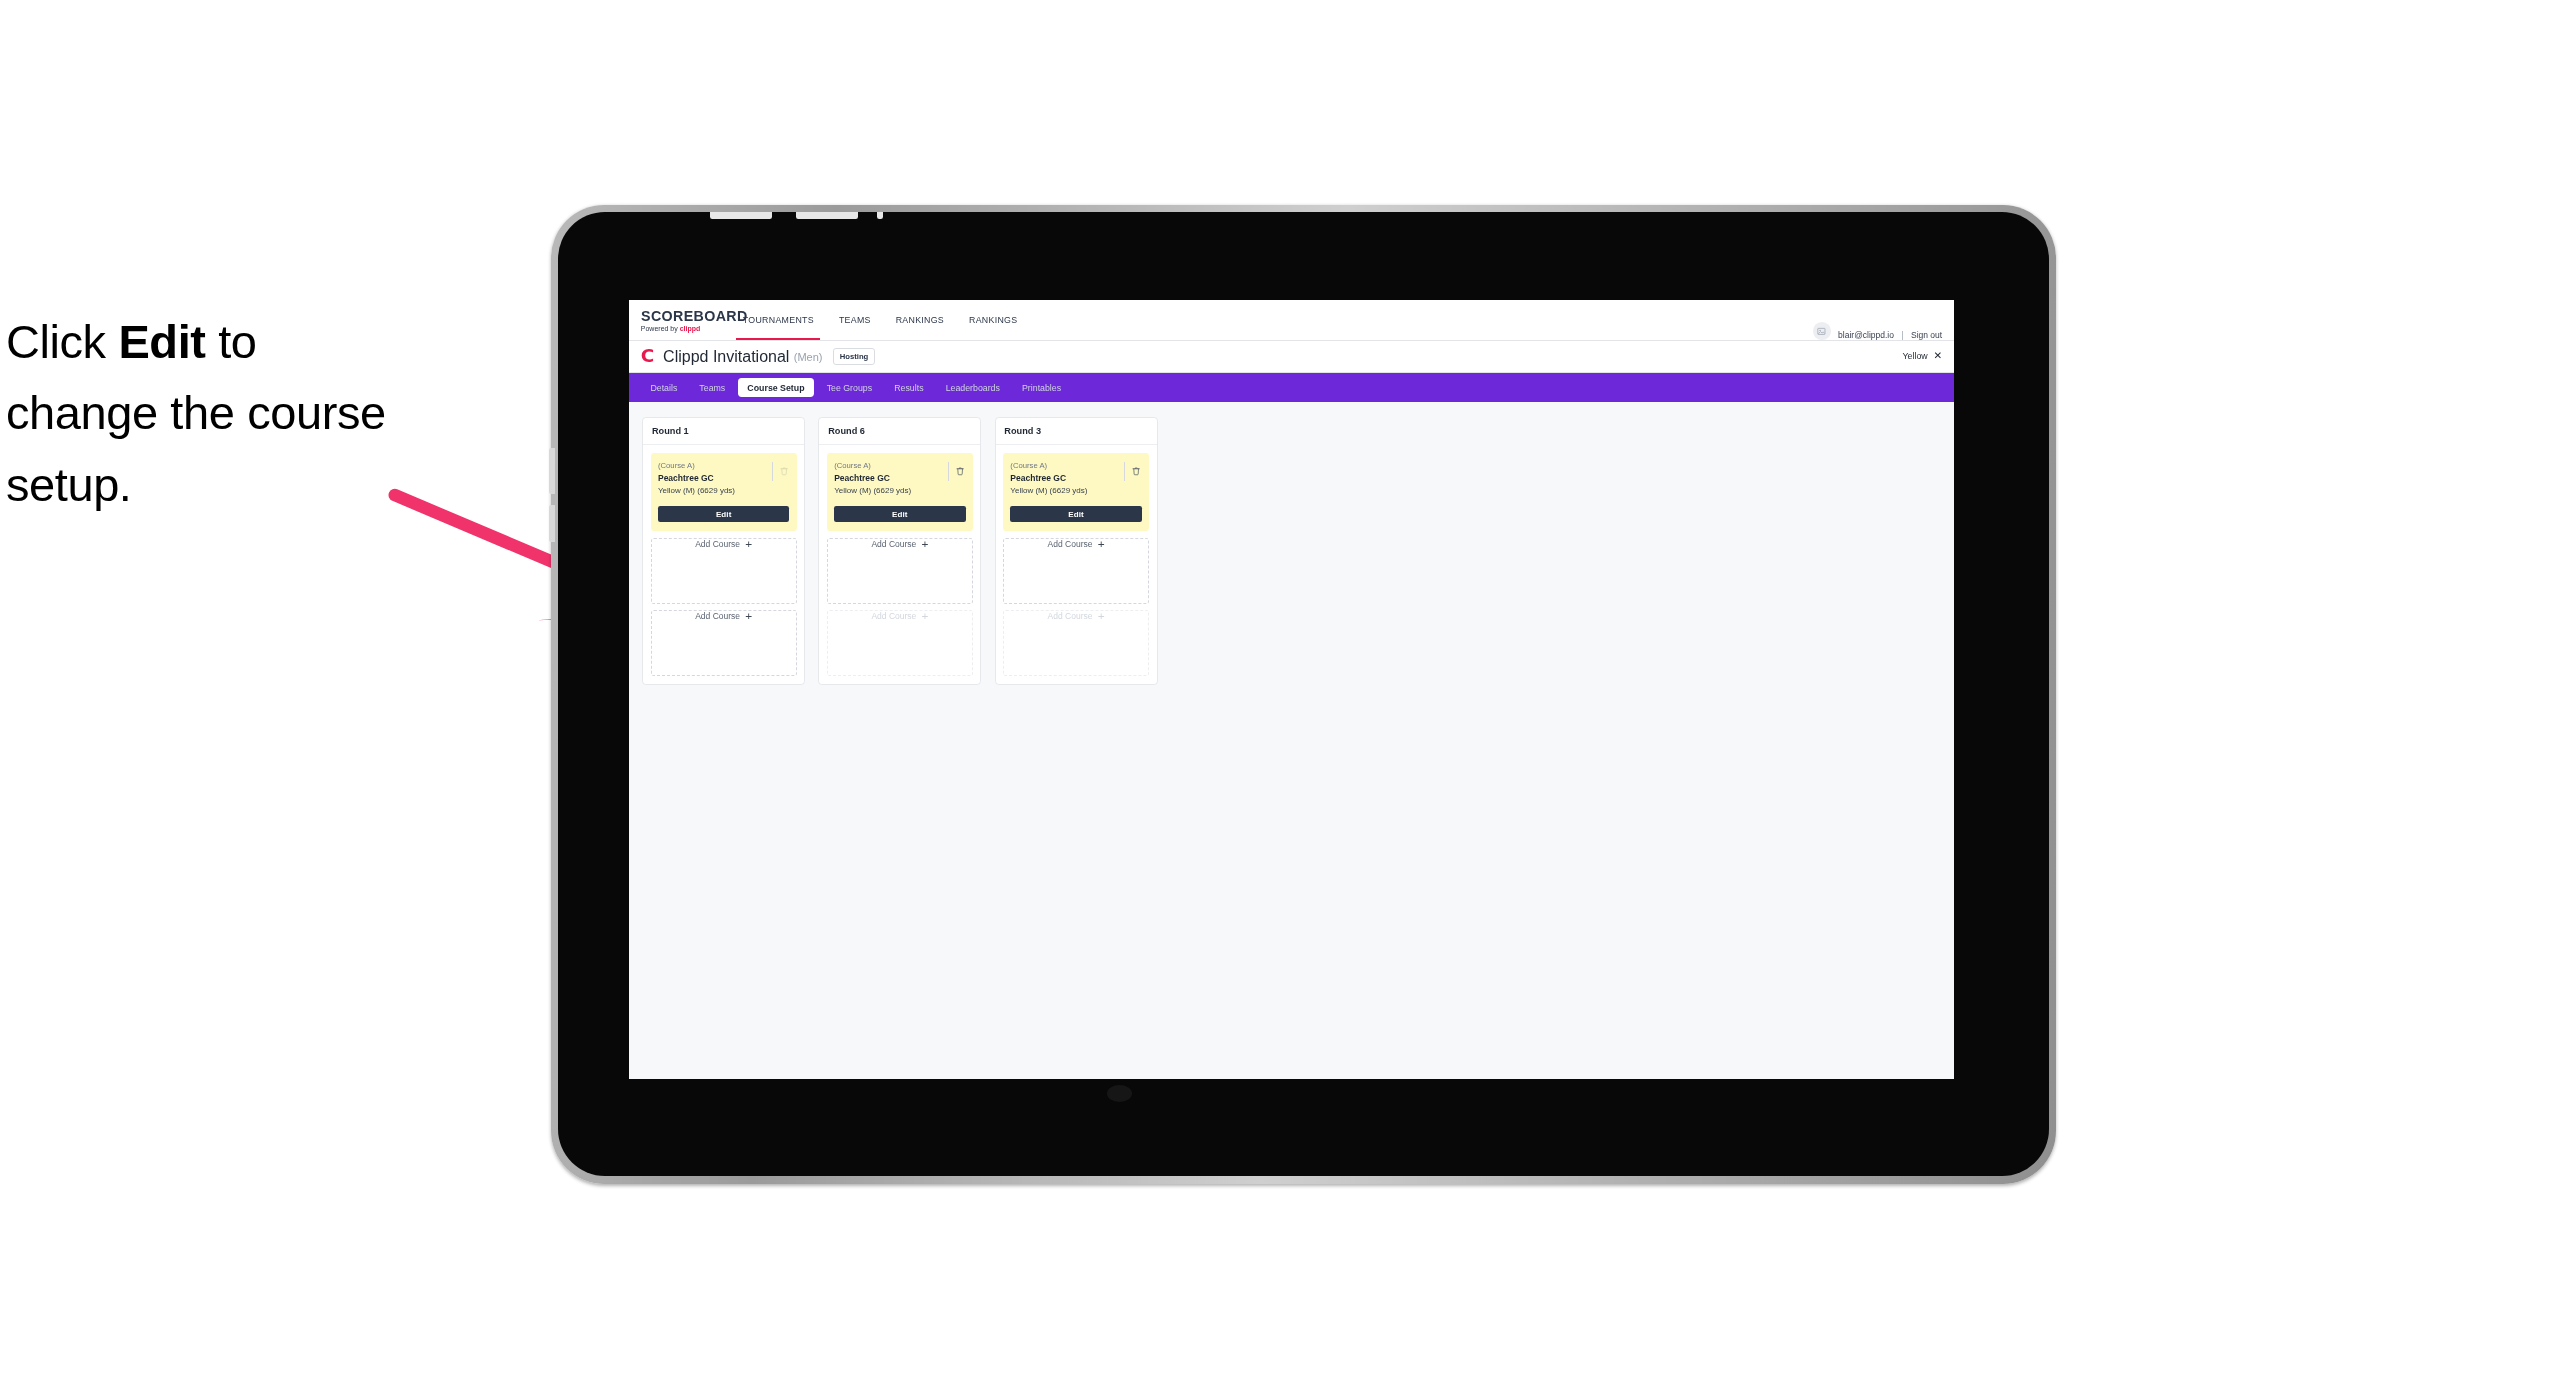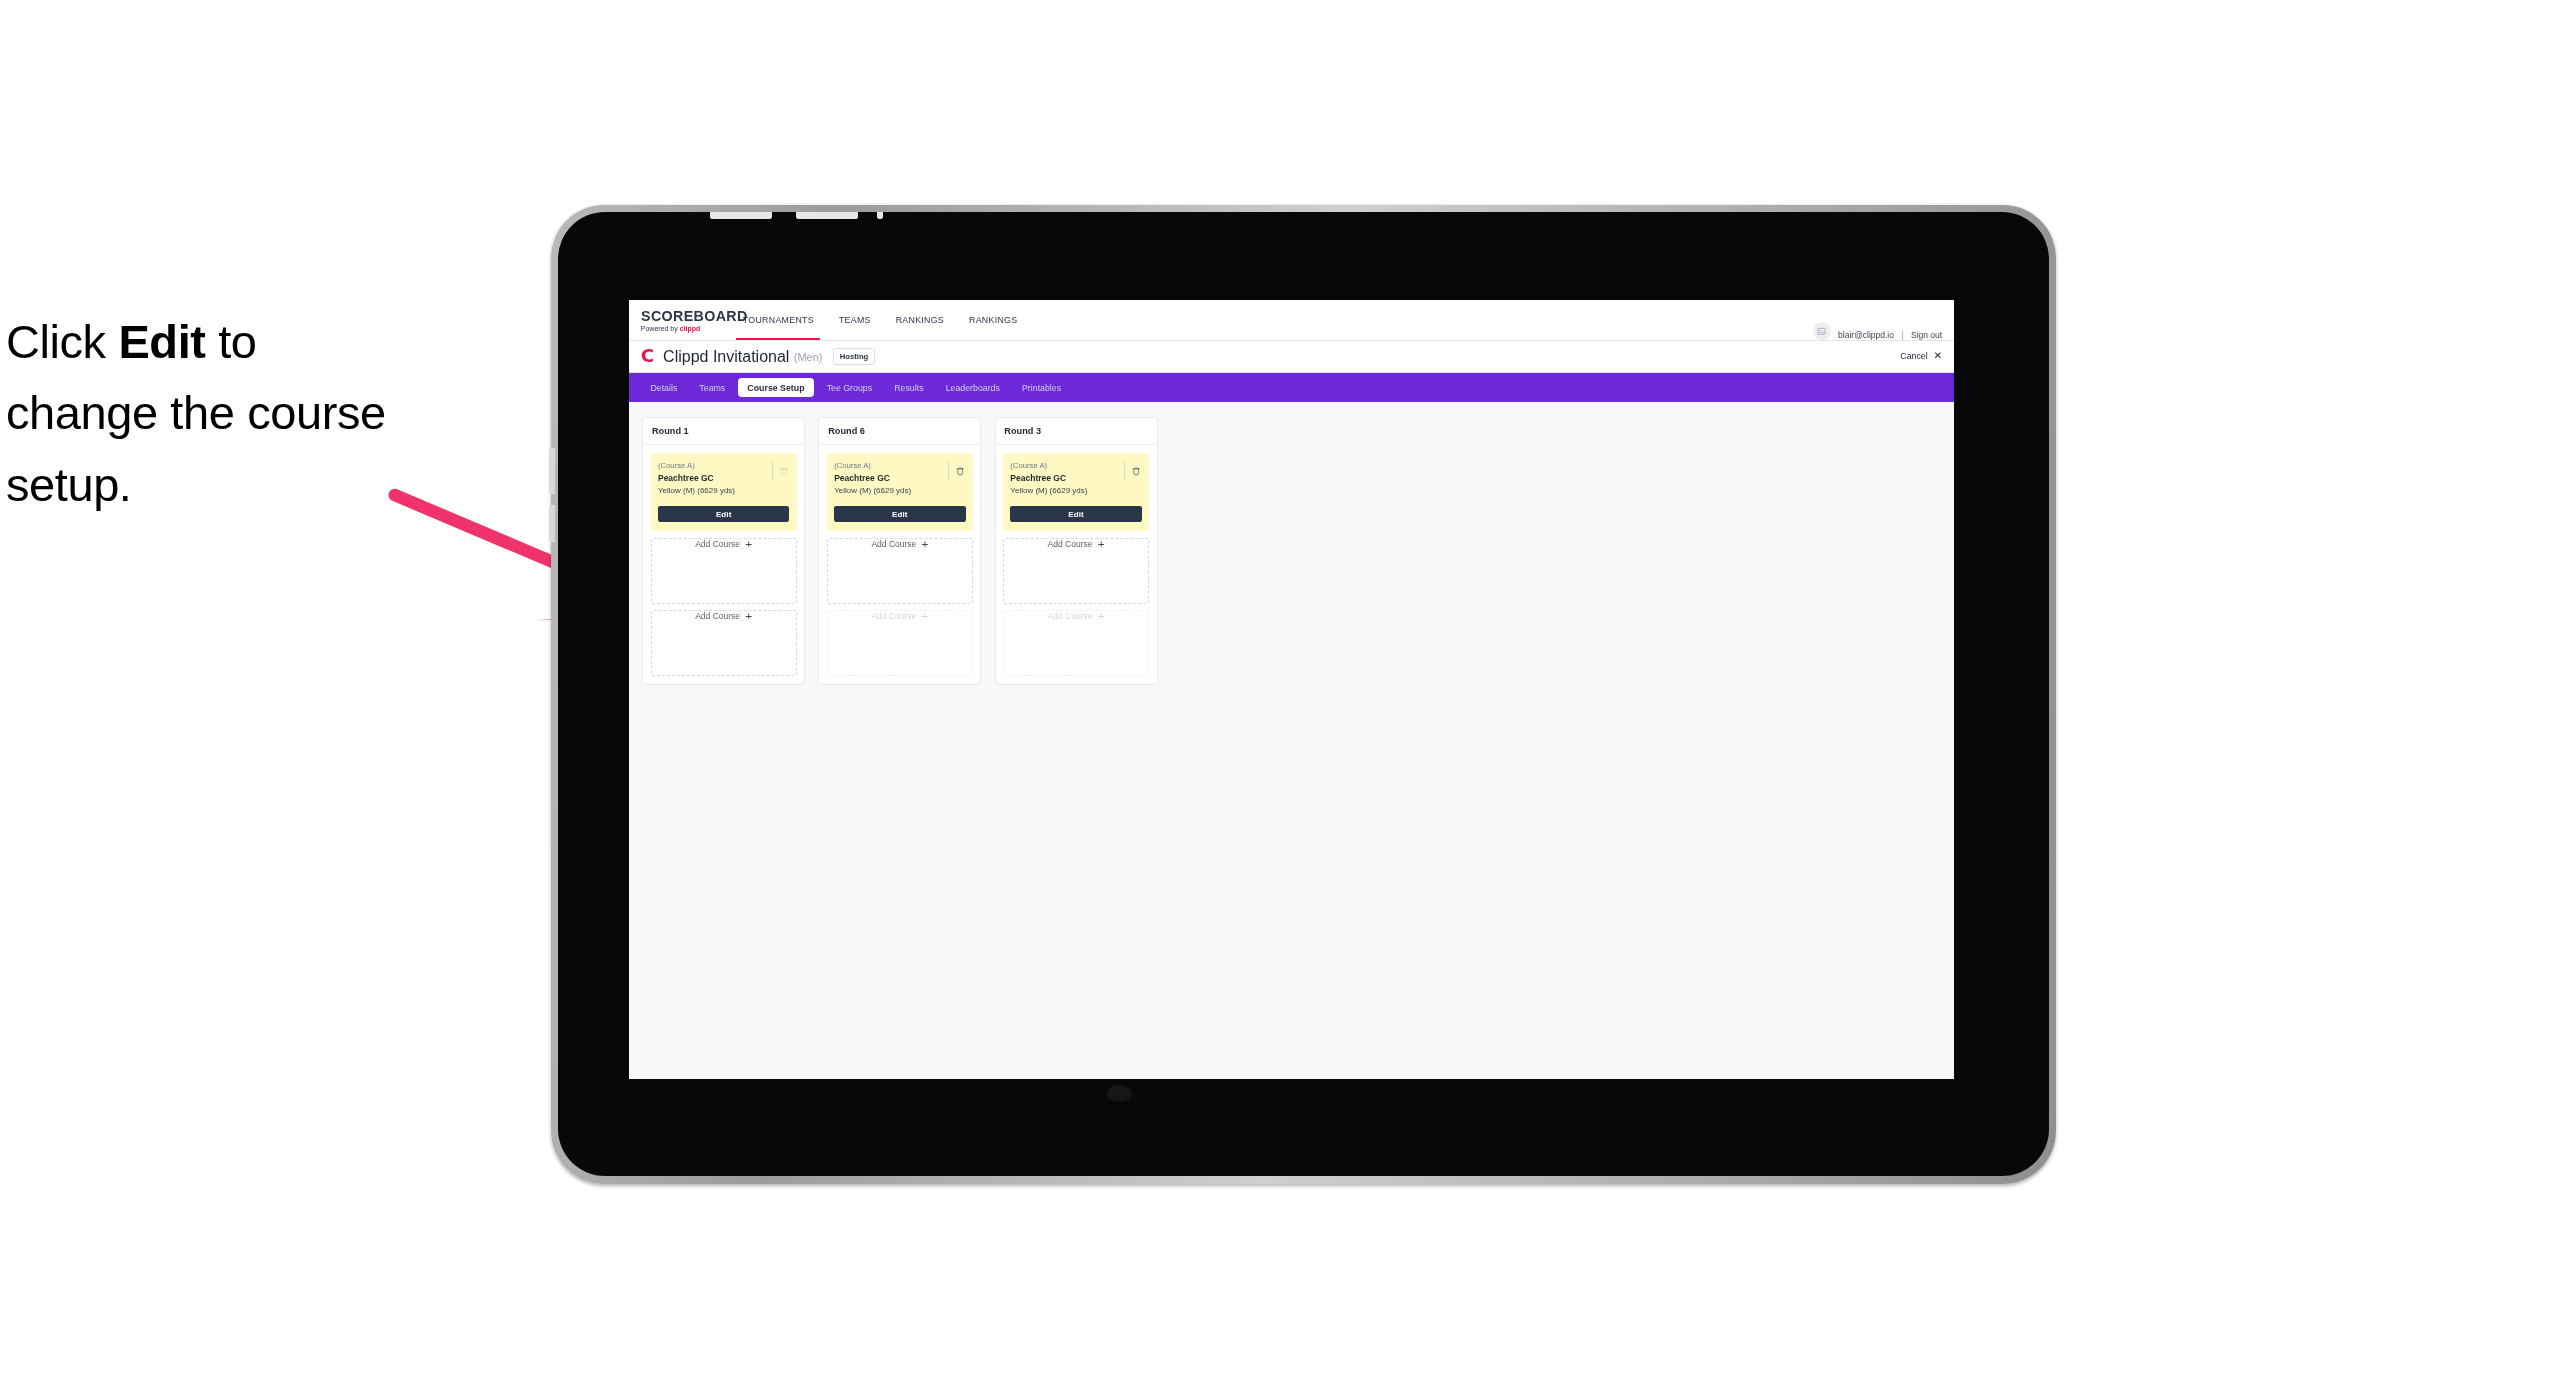--- a/index.html
+++ b/index.html
@@ -375,21 +375,21 @@
         <div class="signout">Sign out</div>
       </div>
     </div>
 
     <div class="titlebar">
       <div class="clippd-c">C</div>
       <div class="tourn-name">Clippd Invitational</div>
       <div class="tourn-gender">(Men)</div>
       <div class="hosting-chip">Hosting</div>
       <div class="cancel-wrap">
-        <span class="cancel-label">Cancel</span>
+        <span class="cancel-label">Yellow</span>
         <span class="cancel-x">✕</span>
       </div>
     </div>
 
     <div class="tabstrip">
       <div class="tab">Details</div>
       <div class="tab">Teams</div>
       <div class="tab active">Course Setup</div>
       <div class="tab">Tee Groups</div>
       <div class="tab">Results</div>

